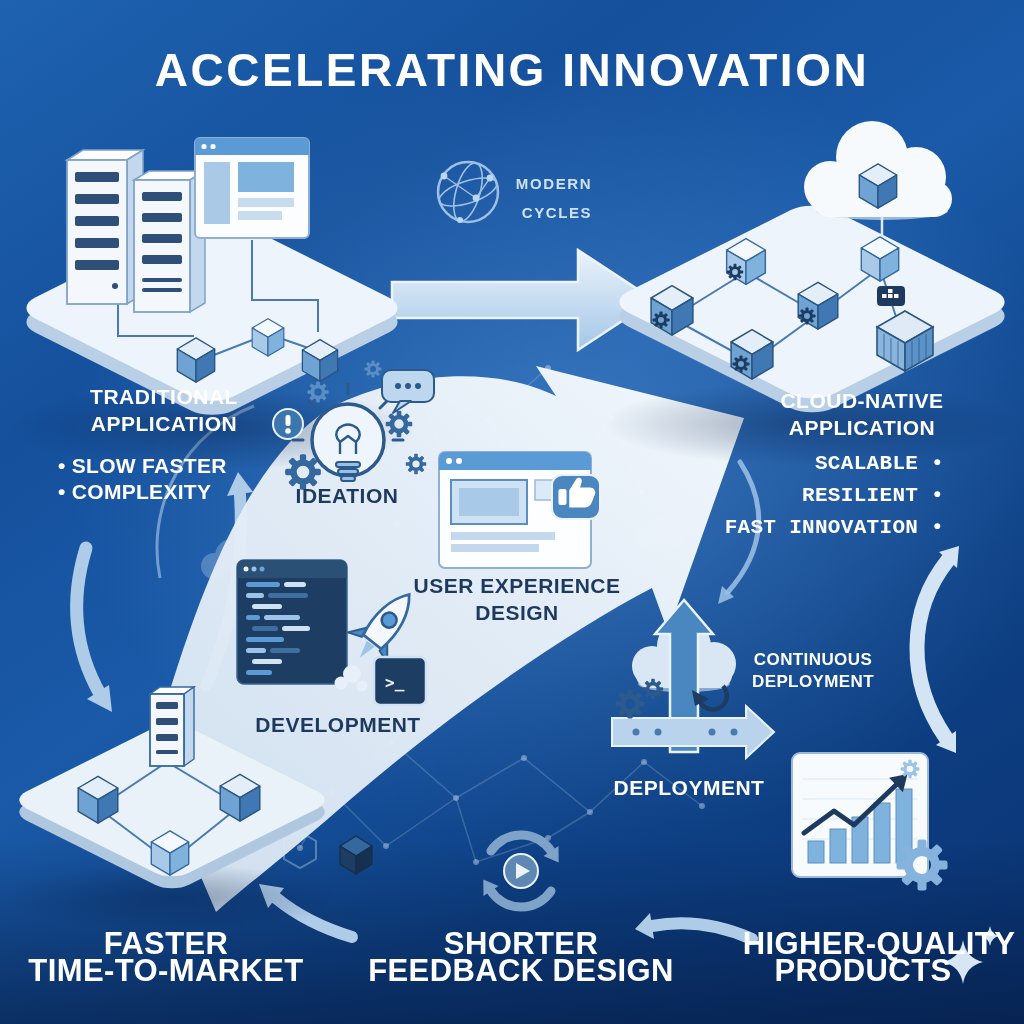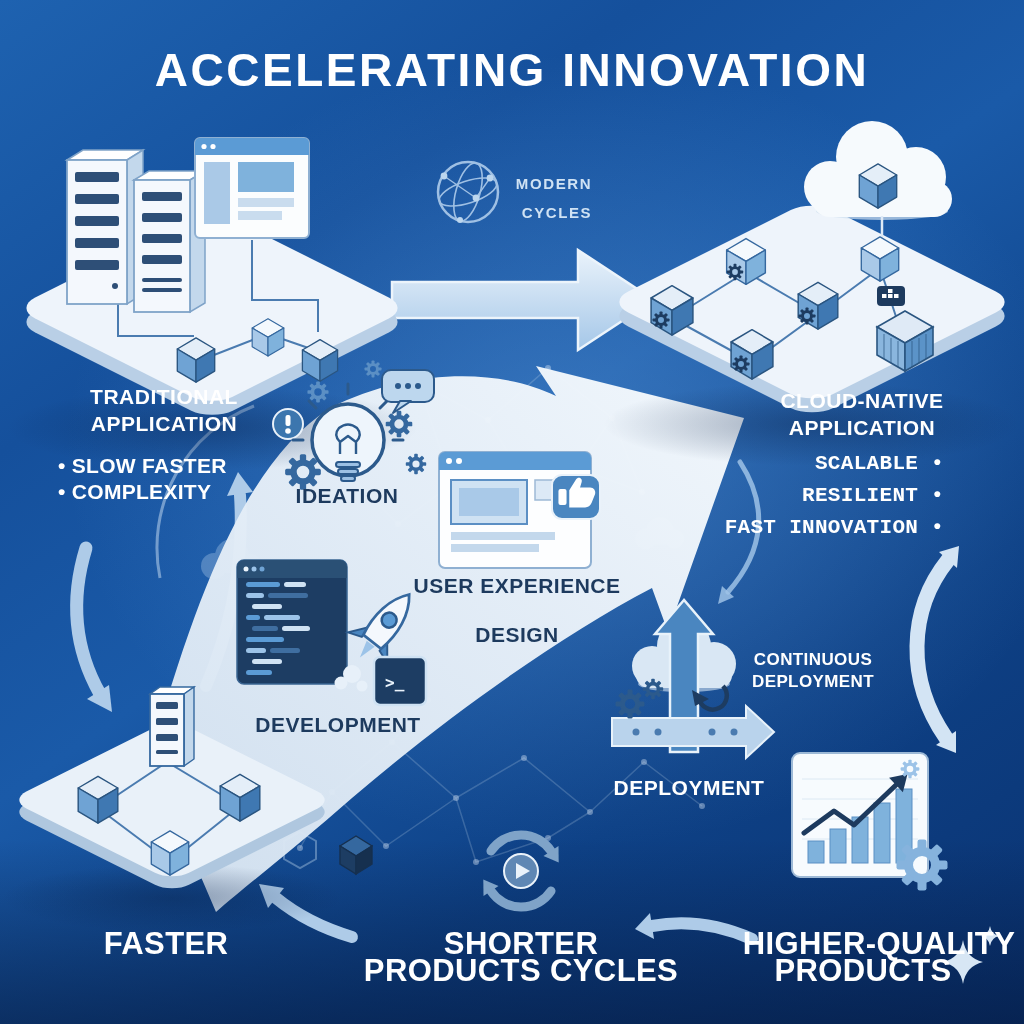--- a/index.html
+++ b/index.html
@@ -444,25 +444,26 @@
 <div class="txt bullet bullet-l" style="left:58px;top:481px;">COMPLEXITY</div>
 
 <div class="txt h2 center" style="left:862px;top:390px;">CLOUD-NATIVE</div>
 <div class="txt h2 center" style="left:862px;top:417px;">APPLICATION</div>
 <div class="txt bullet bullet-r right" style="right:80px;top:453px;">SCALABLE</div>
 <div class="txt bullet bullet-r right" style="right:80px;top:485px;">RESILIENT</div>
 <div class="txt bullet bullet-r right" style="right:80px;top:517px;">FAST INNOVATION</div>
 
 <div class="txt h2 dark center" style="left:347px;top:485px;">IDEATION</div>
 <div class="txt h2 dark center" style="left:517px;top:575px;">USER EXPERIENCE</div>
-<div class="txt h2 dark center" style="left:517px;top:624px;">DESIGN</div>
+<div class="txt h2 dark center" style="left:517px;top:602px;">DESIGN</div>
 <div class="txt h2 dark center" style="left:338px;top:714px;">DEVELOPMENT</div>
 <div class="txt h2 center" style="left:689px;top:777px;">DEPLOYMENT</div>
 <div class="txt mid center" style="left:813px;top:651px;">CONTINUOUS</div>
 <div class="txt mid center" style="left:813px;top:673px;">DEPLOYMENT</div>
 
 <div class="txt h3 center" style="left:166px;top:927px;">FASTER</div>
+<div class="txt h3 center" style="left:166px;top:954px;">TIME-TO-MARKET</div>
 <div class="txt h3 center" style="left:521px;top:927px;">SHORTER</div>
-<div class="txt h3 center" style="left:521px;top:954px;">PRODUCTS CYCLES</div>
+<div class="txt h3 center" style="left:521px;top:954px;">FEEDBACK DESIGN</div>
 <div class="txt h3 center" style="left:863px;top:927px;margin-left:16px;">HIGHER-QUALITY</div>
 <div class="txt h3 center" style="left:863px;top:954px;">PRODUCTS</div>
 
 </div>
 
 </body></html>

